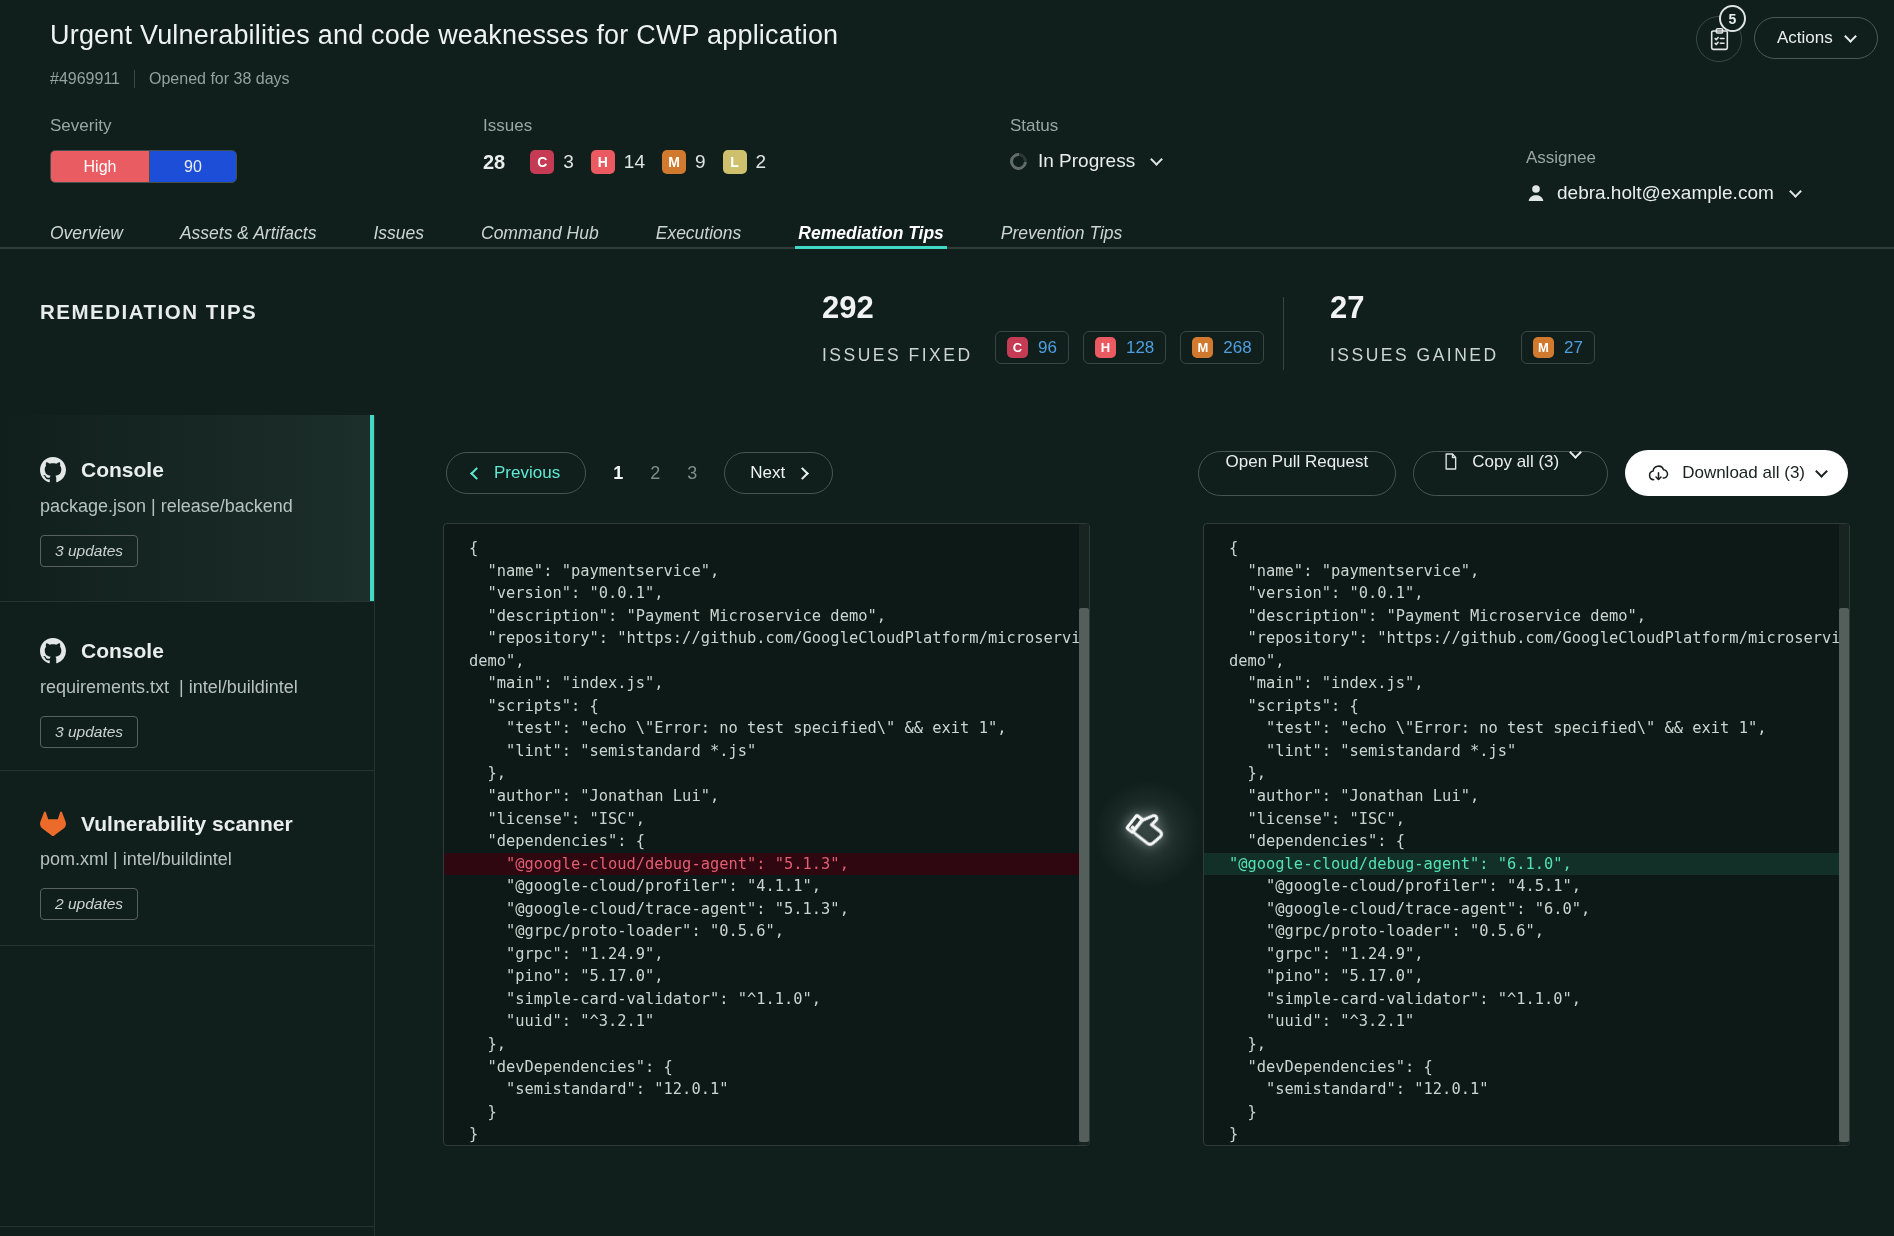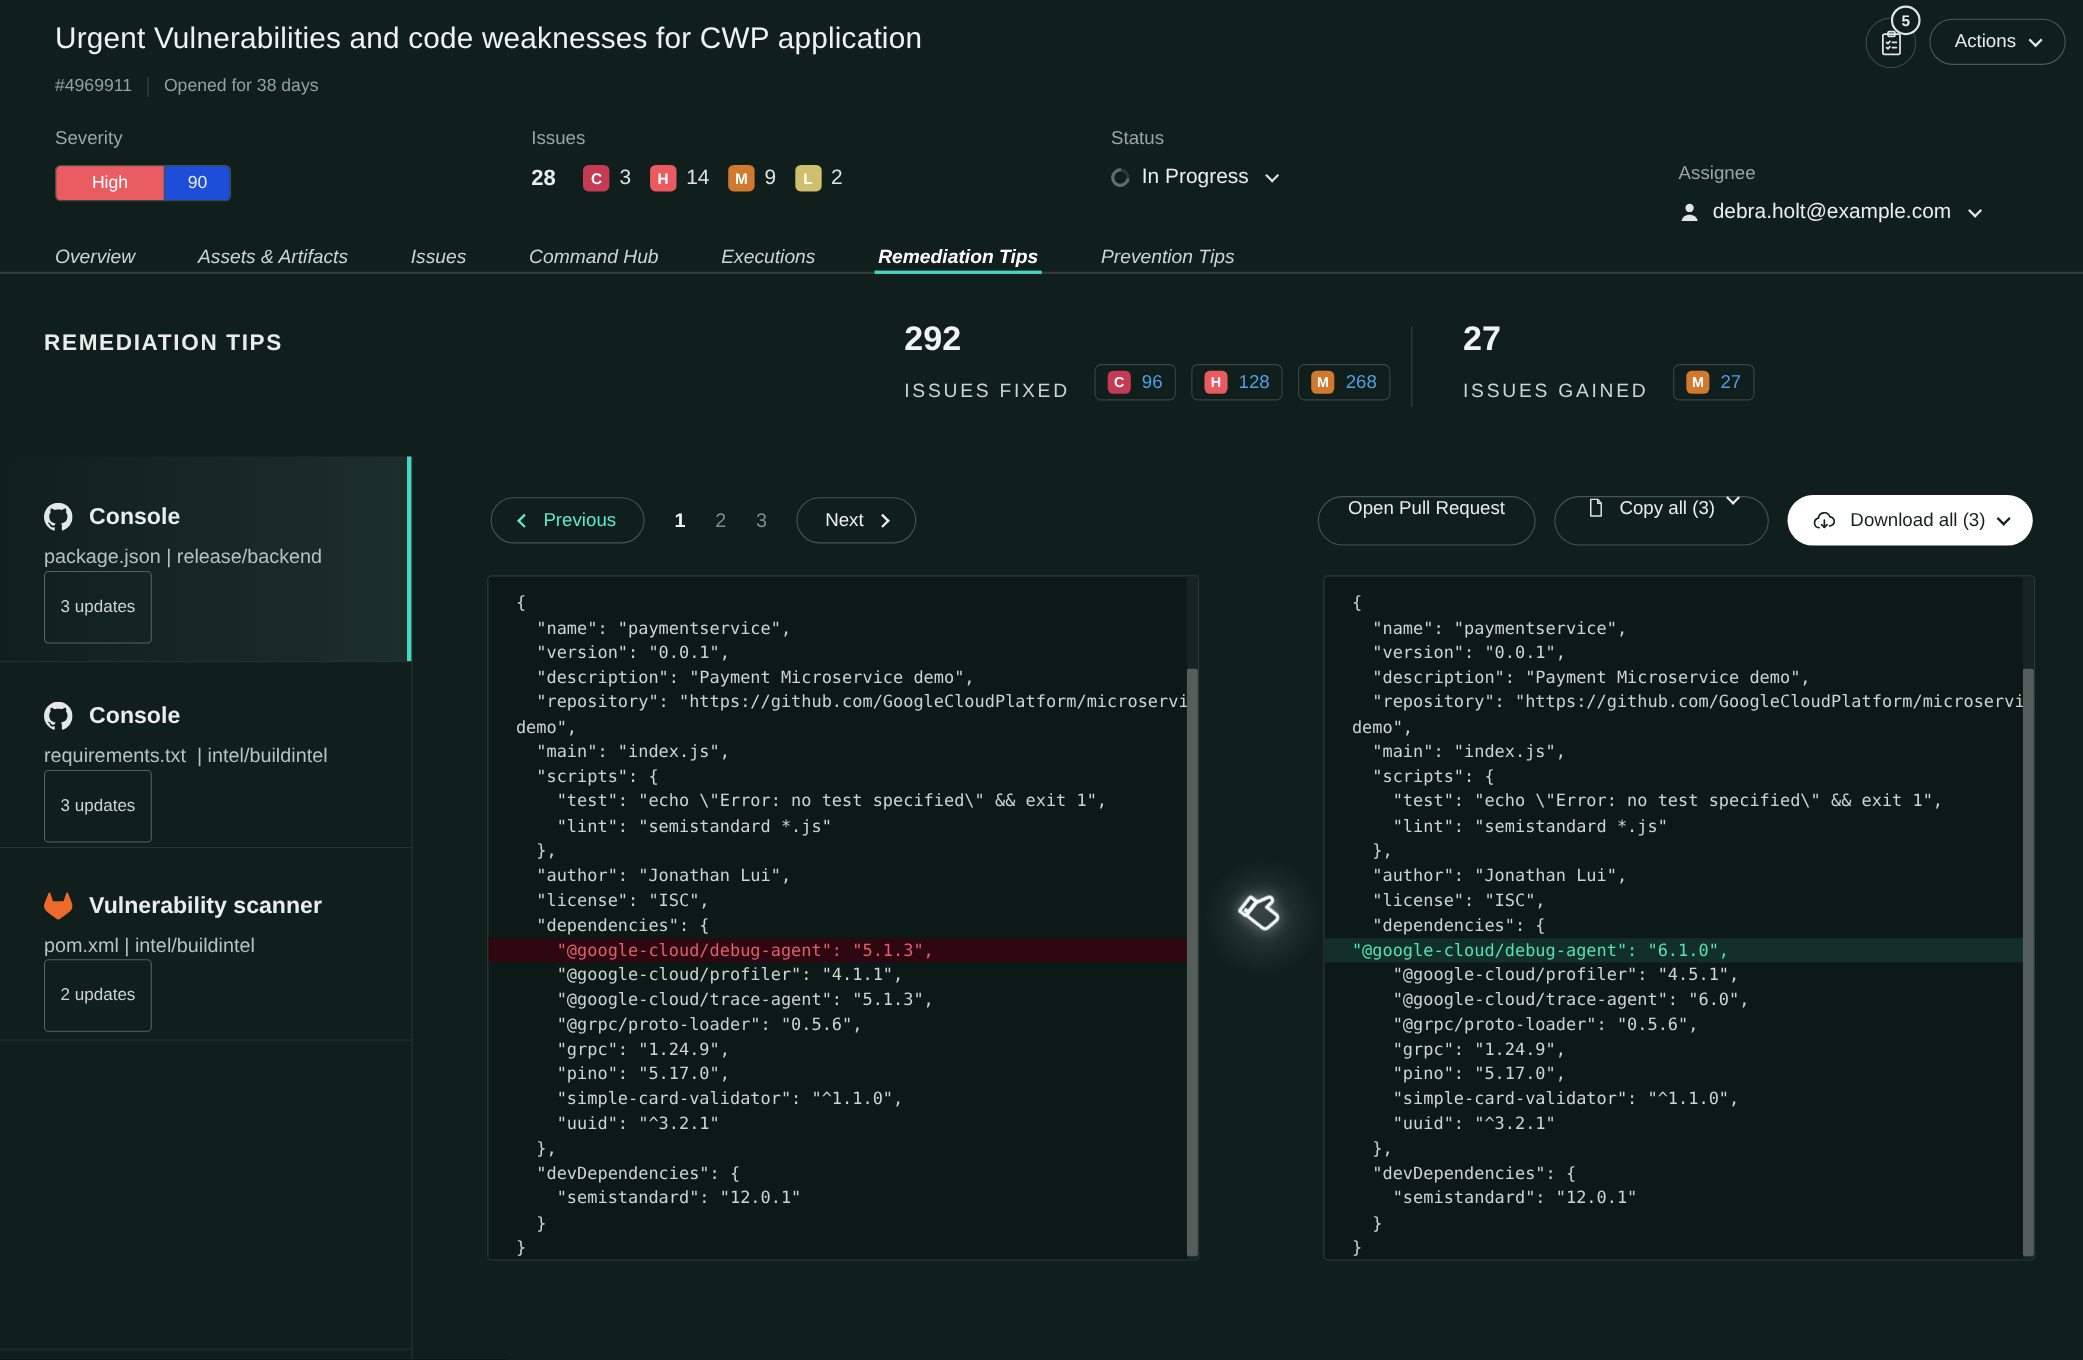--- a/index.html
+++ b/index.html
@@ -20,21 +20,21 @@
   .actions-btn { position:absolute; left:1754px; top:17px; height:42px; border:1px solid #4d5955; border-radius:21px;
     display:flex; align-items:center; gap:13px; padding:0 22px; font-size:17px; cursor:pointer; background:transparent; color:#e9edeb; }
   .chev { width:9px; height:9px; border-right:2px solid currentColor; border-bottom:2px solid currentColor;
     transform:rotate(45deg); margin-top:-4px; flex:none; }
   .chev.right { transform:rotate(-45deg); margin-top:0; }
   .chev.left  { transform:rotate(135deg); margin-top:0; }
   
   .meta-group { position:absolute; top:116px; display:flex; flex-direction:column; gap:14px; }
   .g-severity { left:50px; } .g-issues { left:483px; } .g-status { left:1010px; } .g-assignee { left:1526px;margin-top:32px; }
   .meta-label { font-size:17px; color:#9aa6a2; }
-  .sev-ctl { display:flex; width:160px; height:33px; border:1px solid #454f4c; border-radius:5px; overflow:hidden; }
+  .sev-ctl { display:flex; width:187px; height:33px; border:1px solid #454f4c; border-radius:5px; overflow:hidden; }
   .sev-high { width:98px; background:#e95c62; display:flex; align-items:center; justify-content:center; font-size:16px; color:#fff; }
   .sev-score { flex:1; background:#1d4ed8; border-left:1px solid #454f4c; display:flex; align-items:center; justify-content:center; font-size:16px; }
   .issues-row { display:flex; align-items:center; gap:9px; }
   .issues-total { font-size:20px; font-weight:600; margin-right:8px; }
   .sev-badge { width:24px; height:24px; border-radius:5px; display:flex; align-items:center; justify-content:center;
     font-size:14px; font-weight:700; color:#fff; margin-left:8px; }
   .sev-count { font-size:19px; color:#dfe5e2; }
   .status-row, .assignee-row { display:flex; align-items:center; gap:11px; font-size:19px; cursor:pointer; }
   .status-ring { width:17px; height:17px; border-radius:50%; border:3px solid #626d69; border-right-color:#2c3835; transform:rotate(-40deg); }
   .status-row .chev, .assignee-row .chev { margin-left:6px; color:#dfe5e2; }
@@ -61,21 +61,21 @@
   .chip-count { font-size:17px; color:#4f9fe0; }
   .vdiv { position:absolute; left:1283px; top:297px; width:1px; height:73px; background:#3a4643; }
   
   .sidebar { position:absolute; left:0; top:415px; width:375px; bottom:0; border-right:1px solid #263330; }
   .side-item { position:absolute; left:0; right:0; padding-left:40px; display:flex; flex-direction:column; align-items:flex-start; cursor:pointer; }
   .side-item.selected { background:linear-gradient(90deg, rgba(16,31,28,0) 0%, #1d2f2a 100%); }
   .sel-bar { position:absolute; right:0; top:0; width:4px; height:100%; background:#41d9c6; }
   .side-head { display:flex; align-items:center; gap:15px; }
   .side-title { font-size:21px; font-weight:700; color:#e9edeb; }
   .side-path { margin-top:13px; font-size:18px; color:#b7c2be; white-space:pre; }
-  .side-chip { margin-top:2px; padding:23px 14px; border:1px solid #57625e; border-radius:4px; font-size:15.5px; color:#ccd4d1; }
+  .side-chip { margin-top:18px; padding:6px 14px; border:1px solid #57625e; border-radius:4px; font-size:15.5px; color:#ccd4d1;font-style:italic; }
   .side-sep { position:absolute; left:0; width:375px; height:1px; background:#26332f; }
   
   .pager { position:absolute; left:446px; top:452px; display:flex; align-items:center; }
   .pill { height:42px; border:1px solid #48544f; border-radius:21px; display:flex; align-items:center; gap:13px;
     padding:0 25px; font-size:17px; cursor:pointer; background:transparent; }
   .pill.prev { color:#5eead4; }
   .pill.next { color:#eef2f0; }
   .pages { display:flex; gap:27px; margin:0 27px; font-size:18px; color:#7f8c88; }
   .page { cursor:pointer; }
   .page.current { color:#f2f5f3; font-weight:700; }

